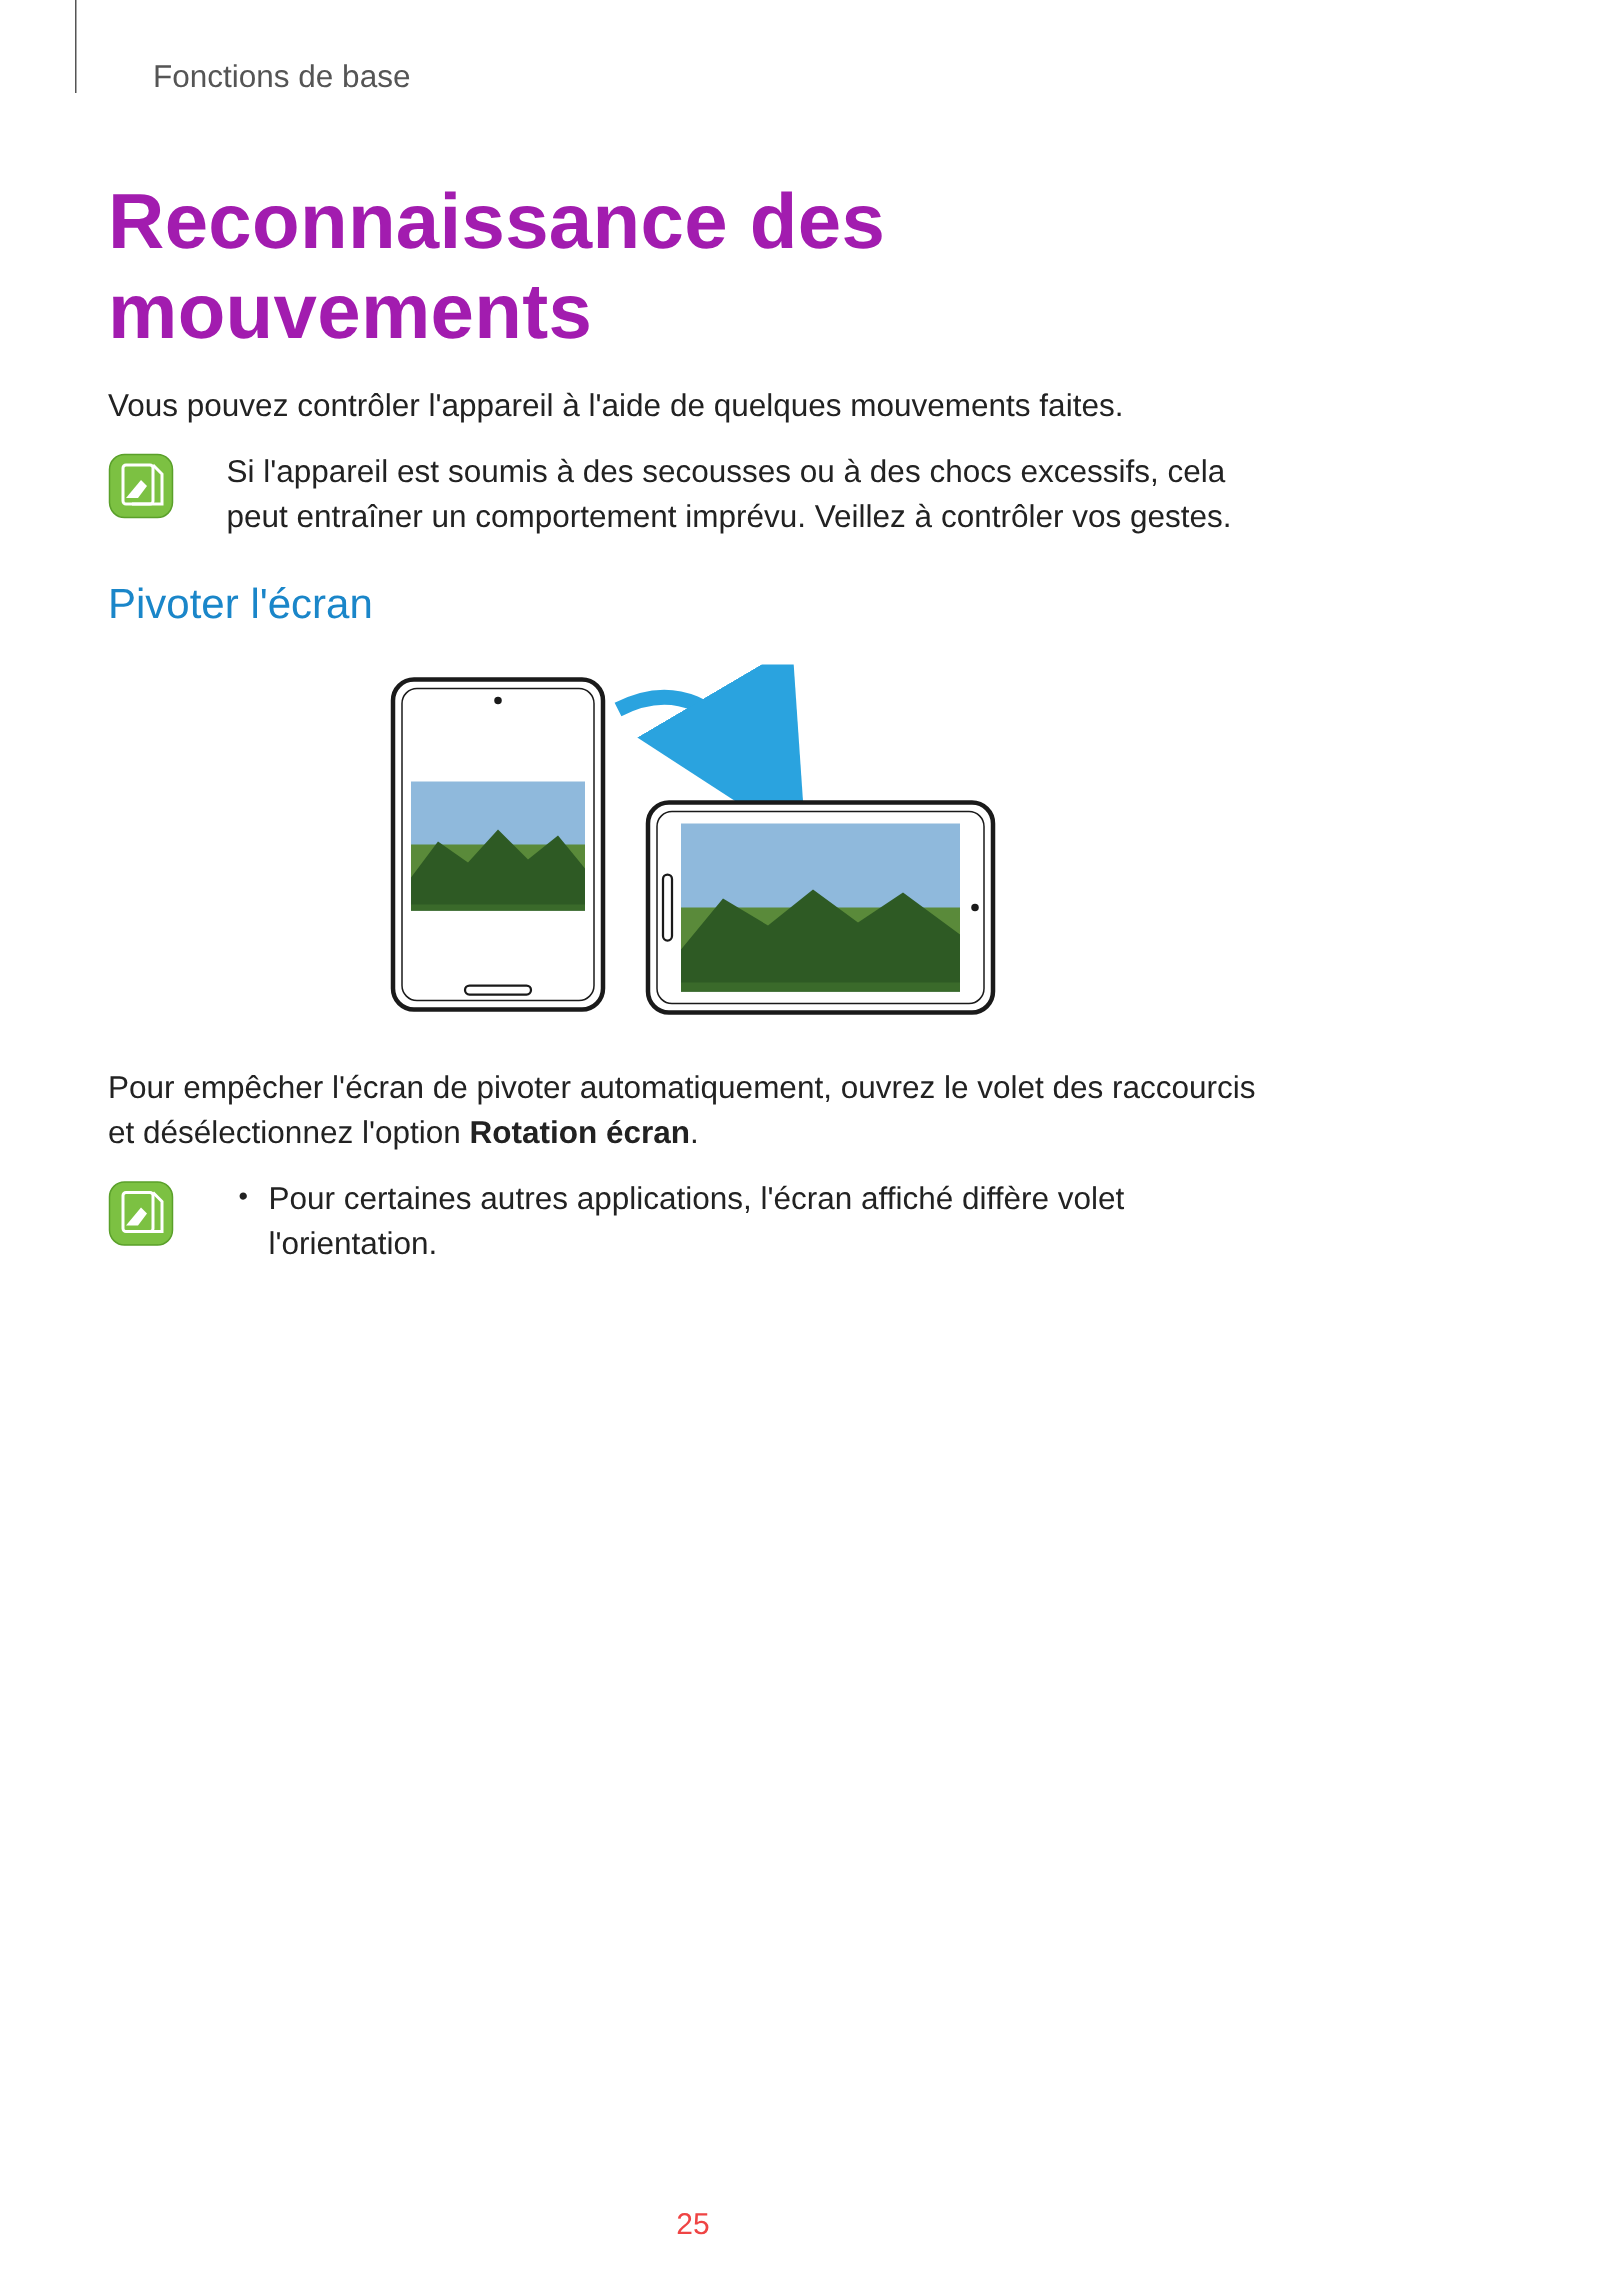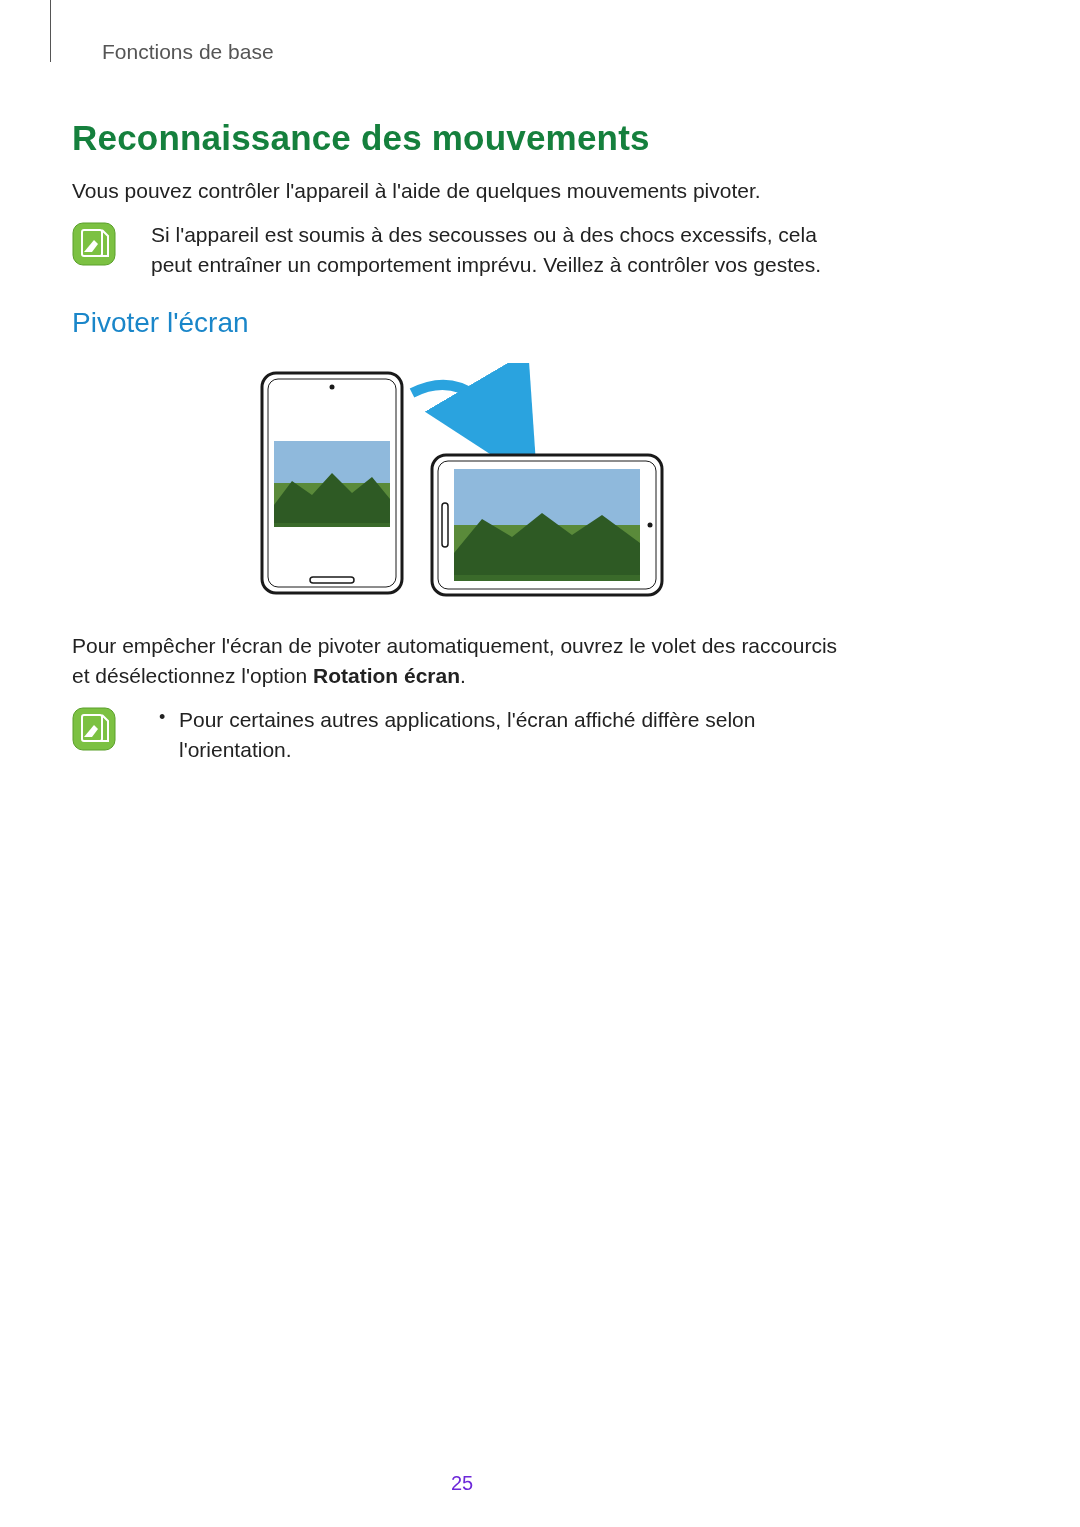--- a/index.html
+++ b/index.html
@@ -25,23 +25,23 @@
     height: 62px;
     border-left: 1px solid #555;
   }
   .breadcrumb {
     font-size: 21px;
     color: #555;
     margin: 0 0 54px 30px;
     font-weight: 400;
   }
   h1.title {
-    font-size: 35px;
+    font-size: 52px;
     font-weight: 700;
-    color: #15803d;
+    color: #a21caf;
     margin: 0 0 18px 0;
     letter-spacing: 0.2px;
   }
   p.body {
     font-size: 21px;
     line-height: 1.42;
     margin: 0 0 14px 0;
     color: #222;
   }
   .note-row {
@@ -84,35 +84,35 @@
     top: 0;
     font-size: 18px;
   }
   .page-number {
     position: absolute;
     bottom: 32px;
     left: 0;
     width: 100%;
     text-align: center;
     font-size: 20px;
-    color: #6d28d9;
+    color: #ef4444;
   }
   .bold { font-weight: 700; }
 </style>
 </head>
 <body>
 
 <div class="page">
   <div class="side-rule"></div>
 
   <div class="breadcrumb">Fonctions de base</div>
 
   <h1 class="title">Reconnaissance des mouvements</h1>
 
-  <p class="body">Vous pouvez contrôler l'appareil à l'aide de quelques mouvements pivoter.</p>
+  <p class="body">Vous pouvez contrôler l'appareil à l'aide de quelques mouvements faites.</p>
 
   <div class="note-row">
     <svg class="note-icon" viewBox="0 0 44 44">
       <rect x="1" y="1" width="42" height="42" rx="10" ry="10" fill="#7cc142" stroke="#5aa02a" stroke-width="1"></rect>
       <rect x="10" y="8" width="20" height="26" rx="2" fill="none" stroke="#fff" stroke-width="2"></rect>
       <path d="M30 8 L36 14 L36 34 L16 34" fill="none" stroke="#fff" stroke-width="2"></path>
       <path d="M12 30 L22 18 L26 22 L20 30 Z" fill="#fff"></path>
     </svg>
     <p class="body" style="margin:0">Si l'appareil est soumis à des secousses ou à des chocs excessifs, cela peut entraîner un comportement imprévu. Veillez à contrôler vos gestes.</p>
   </div>
@@ -161,18 +161,18 @@
   </p>
 
   <div class="note-row">
     <svg class="note-icon" viewBox="0 0 44 44">
       <rect x="1" y="1" width="42" height="42" rx="10" ry="10" fill="#7cc142" stroke="#5aa02a" stroke-width="1"></rect>
       <rect x="10" y="8" width="20" height="26" rx="2" fill="none" stroke="#fff" stroke-width="2"></rect>
       <path d="M30 8 L36 14 L36 34 L16 34" fill="none" stroke="#fff" stroke-width="2"></path>
       <path d="M12 30 L22 18 L26 22 L20 30 Z" fill="#fff"></path>
     </svg>
     <div class="bullets">
-      <div class="bullet">Pour certaines autres applications, l'écran affiché diffère selon l'orientation.</div>
+      <div class="bullet">Pour certaines autres applications, l'écran affiché diffère volet l'orientation.</div>
     </div>
   </div>
 
   <div class="page-number">25</div>
 </div>
 
 </body></html>

